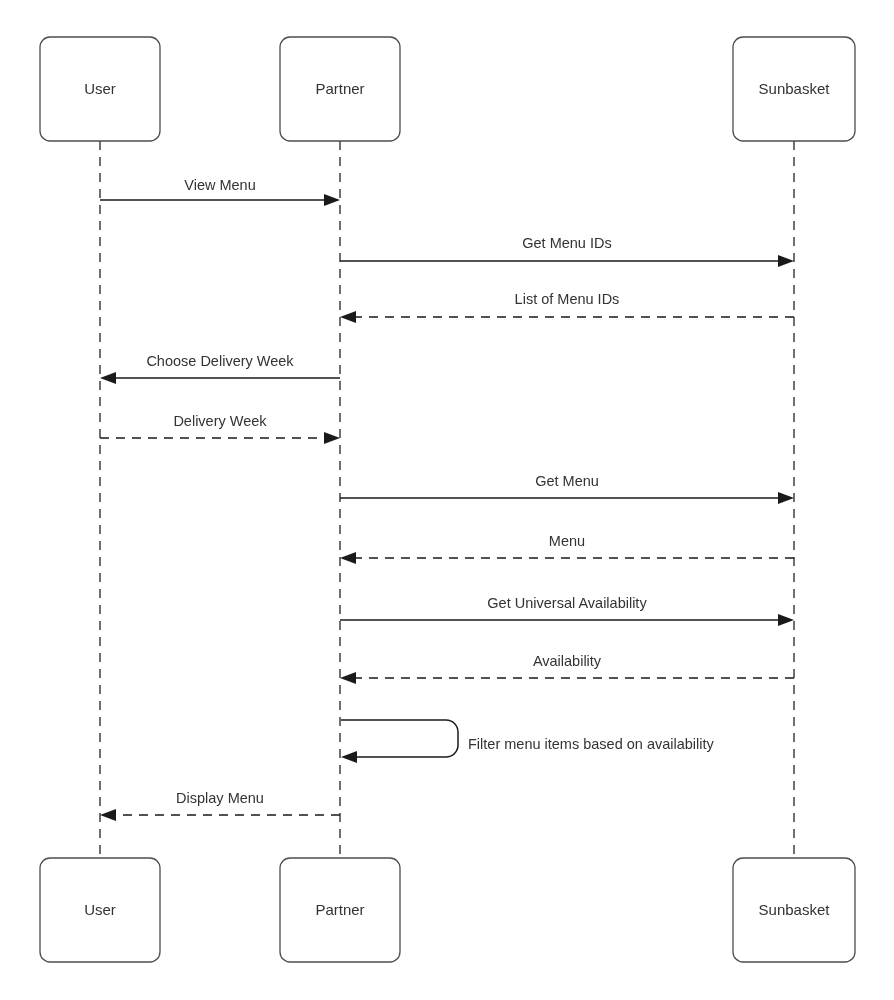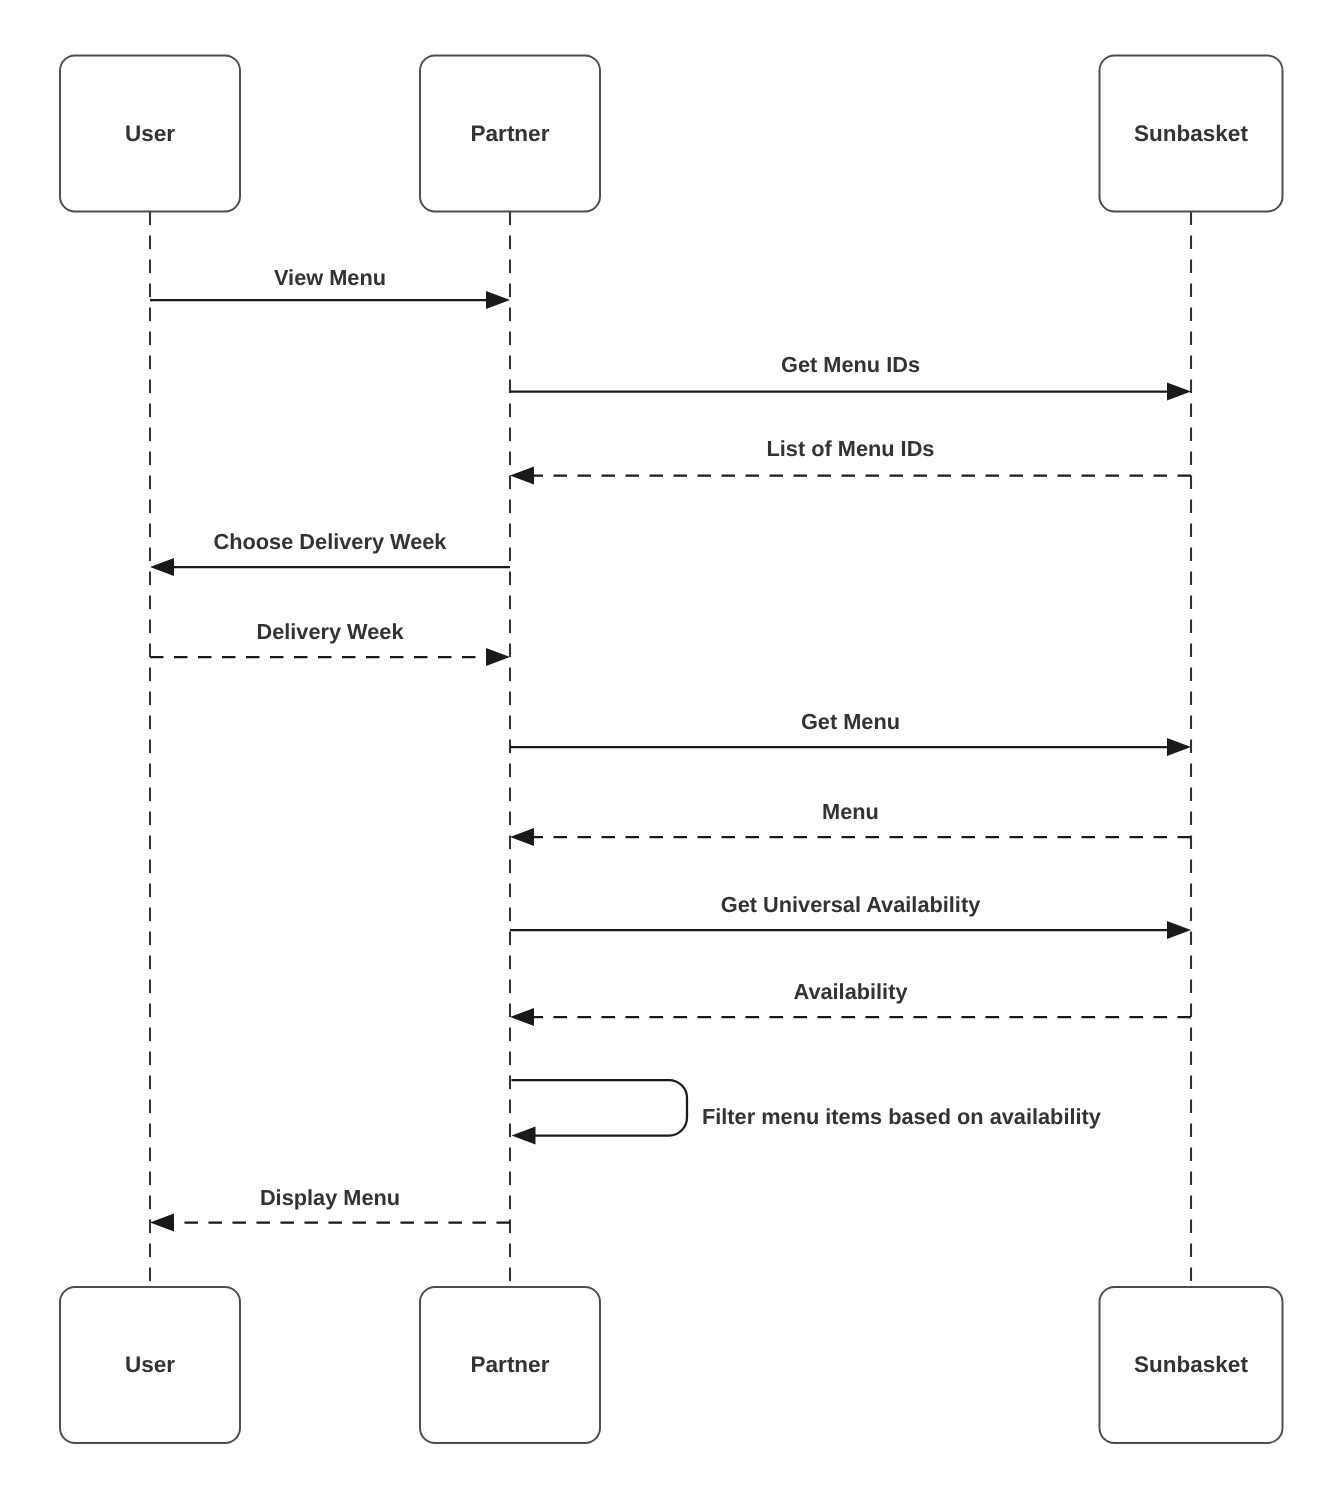--- a/index.html
+++ b/index.html
@@ -11,21 +11,20 @@
   body {
     width: 894px;
     height: 1000px;
     font-family: "Liberation Sans", sans-serif;
     overflow: hidden;
   }
   #diagram-root {
     position: relative;
     width: 894px;
     height: 1000px;
-    font-weight: bold;
   }
   svg.seq-canvas {
     display: block;
     width: 894px;
     height: 1000px;
   }
   .actor-box {
     fill: #ffffff;
     stroke: #4d4d4d;
     stroke-width: 1.3;

